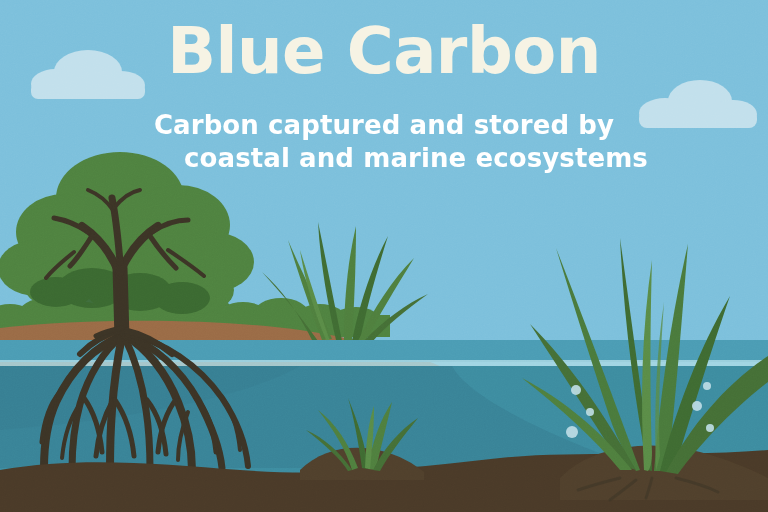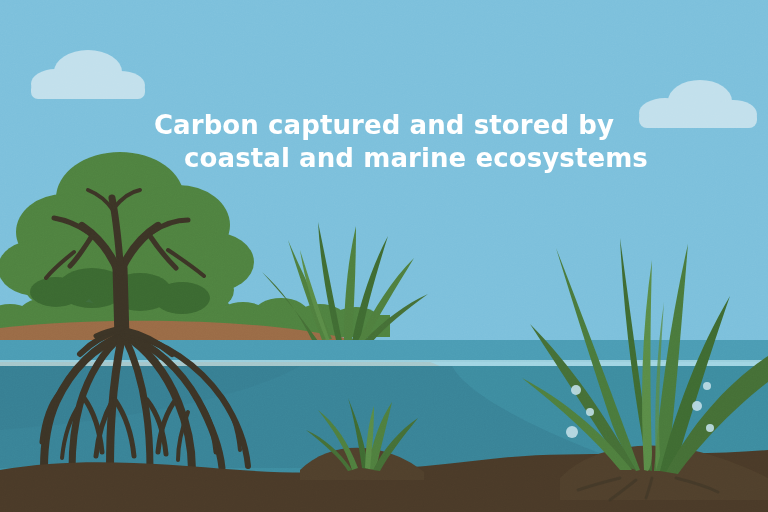--- a/index.html
+++ b/index.html
@@ -202,17 +202,18 @@
         <circle cx="707" cy="386" r="4"></circle>
         <circle cx="697" cy="406" r="5"></circle>
         <circle cx="710" cy="428" r="4"></circle>
       </g>
 
       <rect x="0" y="0" width="768" height="512" filter="url(#grain)" opacity="0.07" style="mix-blend-mode:overlay"></rect>
     </g>
   </svg>
 
   <div class="txtlayer">
+    <div id="title">Blue Carbon</div>
     <div id="sub1">Carbon captured and stored by</div>
     <div id="sub2">coastal and marine ecosystems</div>
   </div>
 
 </div>
 
 </body></html>

